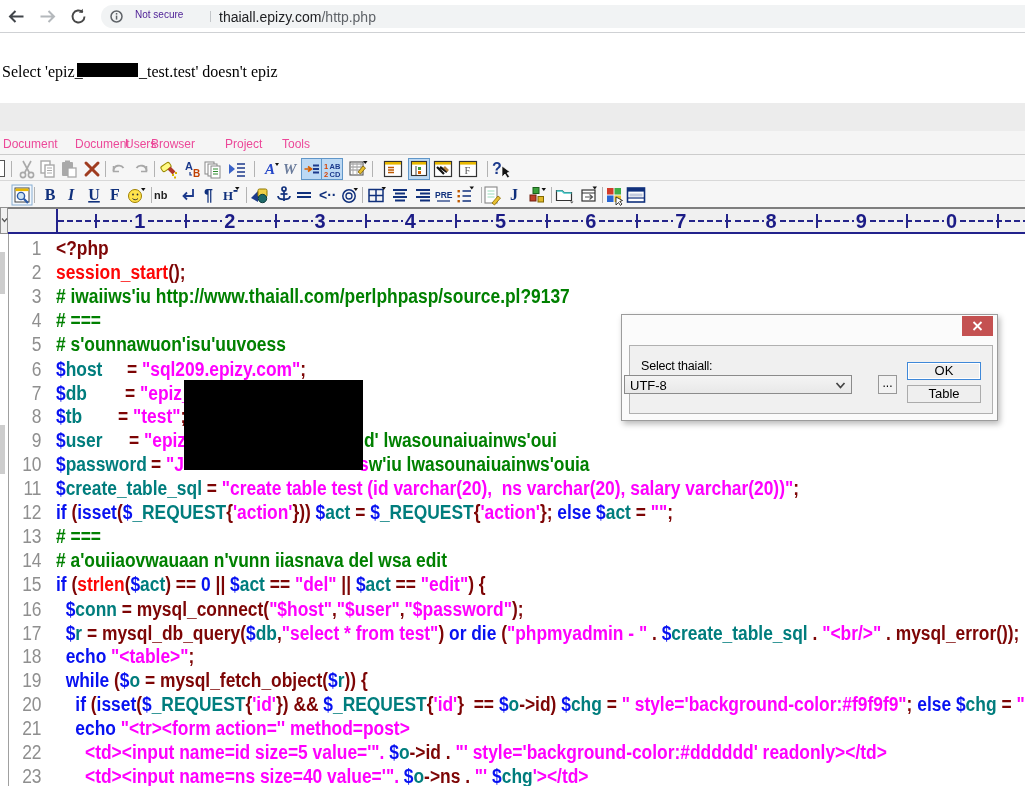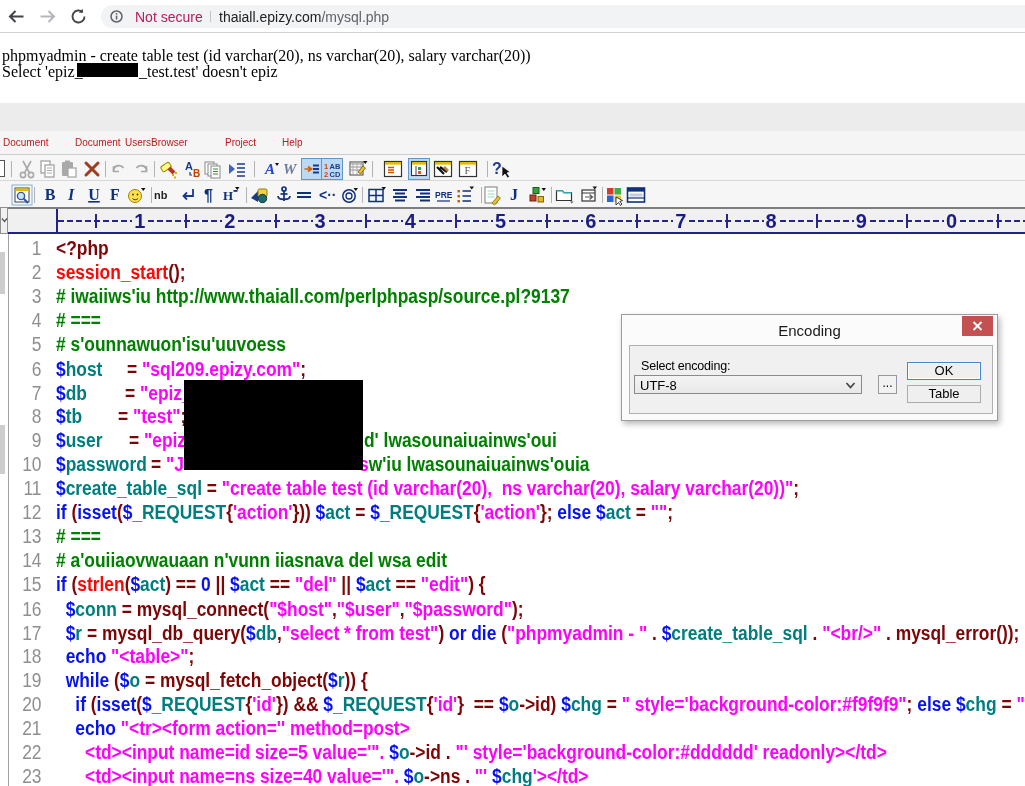--- a/index.html
+++ b/index.html
@@ -12,21 +12,21 @@
 .ib{display:inline-block}
 #code{position:absolute;left:0;top:236px;width:1025px;font-size:17.4px;
  font-weight:bold;transform:scaleY(1.194);transform-origin:0 0}
 .cl{position:absolute;left:56px;white-space:pre;line-height:20.1px;height:20.1px}
 .ln{position:absolute;width:41.5px;text-align:right;left:0;color:#8f8f8f;
  font-weight:normal;line-height:20.1px;height:20.1px}
 .rdig{position:absolute;top:210.5px;width:15px;text-align:center;
  font-size:20px;font-weight:bold;color:#1b1b86;background:#f0f0f0;line-height:21px}
 .plus{position:absolute;top:214.2px;width:2px;height:13.5px;background:#24248a}
 .sep1{position:absolute;width:1px;height:16px;background:#b3b3b3}
-.mi{position:absolute;top:137px;font-size:10px;color:#b91c1c}
+.mi{position:absolute;top:137px;font-size:12px;color:#ec4899}
 .ic{position:absolute;width:22px;height:22px}
 .dlg-btn{position:absolute;width:74px;height:18px;background:#efefef;
  font-size:13px;text-align:center;line-height:16px;color:#000}
 </style></head><body>
 <div id="stage">
 
 <div class="abs" style="left:0;top:0;width:1025px;height:33px;background:#fff;border-bottom:1px solid #cfd1d4"></div>
 <svg class="abs" style="left:8px;top:8px" width="17" height="17" viewBox="0 0 17 17">
 <path d="M15.5 8.5 H2 M7.5 3 L2 8.5 L7.5 14" stroke="#41454a" stroke-width="2" fill="none"></path>
     </svg>
@@ -36,35 +36,34 @@
 <svg class="abs" style="left:70px;top:8px" width="17" height="17" viewBox="0 0 17 17">
 <path d="M14.5 8.5 A6 6 0 1 1 12.7 4.2" stroke="#474747" stroke-width="1.9" fill="none"></path>
 <path d="M12.8 0.8 L12.8 4.8 L8.8 4.8" fill="#474747" stroke="none"></path>
     </svg>
 <div class="abs" style="left:101px;top:5px;width:924px;height:23px;background:#f1f3f4;border-radius:12px 0 0 12px"></div>
 <svg class="abs" style="left:110px;top:10px" width="13" height="13" viewBox="0 0 13 13">
 <circle cx="6.5" cy="6.5" r="5.5" stroke="#5f6368" stroke-width="1.5" fill="none"></circle>
 <rect x="5.8" y="5.6" width="1.5" height="4" fill="#5f6368"></rect>
 <rect x="5.8" y="3" width="1.5" height="1.6" fill="#5f6368"></rect>
     </svg>
-<div class="abs" style="left:135px;top:8.5px;font-size:14px;color:#be185d">Not secure</div>
+<div class="abs" style="left:135px;top:8.5px;font-size:10px;color:#4c1d95">Not secure</div>
 <div class="abs" style="left:210px;top:11px;width:1px;height:11px;background:#c3c6c9"></div>
-<div class="abs" style="left:219px;top:9px;font-size:14px;color:#202124">thaiall.epizy.com<span style="color:#5f6368">/mysql.php</span></div>
-<div class="abs" style="left:2px;top:47px;font-family:'Liberation Serif',serif;font-size:16px;color:#000">phpmyadmin - create table test (id varchar(20), ns varchar(20), salary varchar(20))</div>
+<div class="abs" style="left:219px;top:9px;font-size:14px;color:#202124">thaiall.epizy.com<span style="color:#5f6368">/http.php</span></div>
 <div class="abs" style="left:2px;top:63px;font-family:'Liberation Serif',serif;font-size:16px;color:#000">Select 'epiz_</div>
 <div class="abs" style="left:76.5px;top:63px;width:61px;height:13.5px;background:#000"></div>
 <div class="abs" style="left:139px;top:63px;font-family:'Liberation Serif',serif;font-size:16px;color:#000">_test.test' doesn't epiz</div>
 <div class="abs" style="left:0;top:103px;width:1025px;height:28px;background:#ececec"></div>
 <div class="abs" style="left:0;top:131px;width:1025px;height:24px;background:#f5f5f5;border-bottom:1px solid #cccccc"></div>
 <div class="mi" style="left:3px">Document</div>
 <div class="mi" style="left:75px">Document</div>
 <div class="mi" style="left:125px">Users</div>
 <div class="mi" style="left:151px">Browser</div>
 <div class="mi" style="left:225px">Project</div>
-<div class="mi" style="left:282px">Help</div>
+<div class="mi" style="left:282px">Tools</div>
 <div class="abs" style="left:0;top:155px;width:1025px;height:26px;background:#f6f6f6;border-bottom:1px solid #d8d8d8"></div>
 <div class="abs" style="left:0;top:181px;width:1025px;height:26px;background:#f6f6f6"></div>
 <div class="abs" style="left:0;top:207px;width:1025px;height:1.7px;background:#7e7e7e"></div>
 <div class="abs" style="left:0;top:208.7px;width:1025px;height:23.5px;background:#f0f0f0"></div>
 <div class="abs" style="left:0;top:232.2px;width:1025px;height:2.2px;background:#22228c"></div>
 <div class="abs" style="left:57.5px;top:220.3px;width:967px;height:2px;background:repeating-linear-gradient(90deg,#24248a 0 6px,rgba(0,0,0,0) 6px 9.02px)"></div>
 <div class="plus" style="left:94.6px"></div>
 <div class="plus" style="left:184.8px"></div>
 <div class="plus" style="left:275.0px"></div>
 <div class="plus" style="left:365.2px"></div>
@@ -403,28 +402,27 @@
 <div class="ln" style="top:402.0px">21</div>
 <div class="cl" style="top:402.0px">    <span class="b">echo </span><span class="s">"&lt;tr&gt;&lt;form action='' method=post&gt;</span></div>
 <div class="ln" style="top:422.1px">22</div>
 <div class="cl" style="top:422.1px">      <span class="s">&lt;td&gt;&lt;input name=id size=5 value='". </span><em>$</em><span class="v">o</span><span class="m">-&gt;id</span><span class="m"> . </span><span class="s">"' style='background-color:#dddddd' readonly&gt;&lt;/td&gt;</span></div>
 <div class="ln" style="top:442.2px">23</div>
 <div class="cl" style="top:442.2px">      <span class="s">&lt;td&gt;&lt;input name=ns size=40 value='". </span><em>$</em><span class="v">o</span><span class="m">-&gt;ns</span><span class="m"> . </span><span class="s">"' </span><em>$</em><span class="v">chg</span><span class="s">'&gt;&lt;/td&gt;</span></div>
 </div>
 <div class="abs" style="left:184px;top:380px;width:179px;height:90px;background:#000"></div>
 <div class="abs" style="left:621px;top:314px;width:377px;height:107px;background:#fbfbfb;
 border:1px solid #9c9c9c;box-shadow:2px 3px 6px rgba(0,0,0,0.28)">
-<div class="abs" style="left:0;top:7px;width:100%;text-align:center;font-size:15px;color:#1a1a1a">Encoding</div>
 <div class="abs" style="left:340px;top:1px;width:31px;height:20px;background:#c45151">
 <svg width="31" height="20" viewBox="0 0 31 20">
           <path d="M11.5 6 L19.5 14 M19.5 6 L11.5 14" stroke="#fff" stroke-width="1.8"></path>
         </svg></div>
 <div class="abs" style="left:7px;top:30px;width:364px;height:69px;background:#f0f0f0;border:1px solid #b0b0b0"></div>
-<div class="abs" style="left:19px;top:43.5px;font-size:12.5px;letter-spacing:-0.2px;color:#000">Select encoding:</div>
-<div class="abs" style="left:12px;top:60px;width:228px;height:19px;background:linear-gradient(#f4f4f4,#e8e8e8);border:1px solid #8b8b8b">
+<div class="abs" style="left:19px;top:43.5px;font-size:12.5px;letter-spacing:-0.2px;color:#000">Select thaiall:</div>
+<div class="abs" style="left:2px;top:60px;width:228px;height:19px;background:linear-gradient(#f4f4f4,#e8e8e8);border:1px solid #8b8b8b">
 <div class="abs" style="left:5px;top:1.5px;font-size:13px;color:#000">UTF-8</div>
 <svg class="abs" style="right:5px;top:5px" width="11" height="9" viewBox="0 0 11 9">
           <path d="M1.5 2 L5.5 6.5 L9.5 2" stroke="#444" stroke-width="1.7" fill="none"></path>
         </svg>
 </div>
 <div class="abs" style="left:256px;top:60px;width:19px;height:19px;background:#f2f2f2;border:1px solid #989898;text-align:center;font-size:12px;line-height:15px;color:#000">...</div>
 <div class="dlg-btn" style="left:285px;top:47px;border:1px solid #3f88d8;box-shadow:inset 0 0 0 1px #fff">OK</div>
 <div class="dlg-btn" style="left:285px;top:70px;border:1px solid #ababab">Table</div>
 </div>
 </div>

